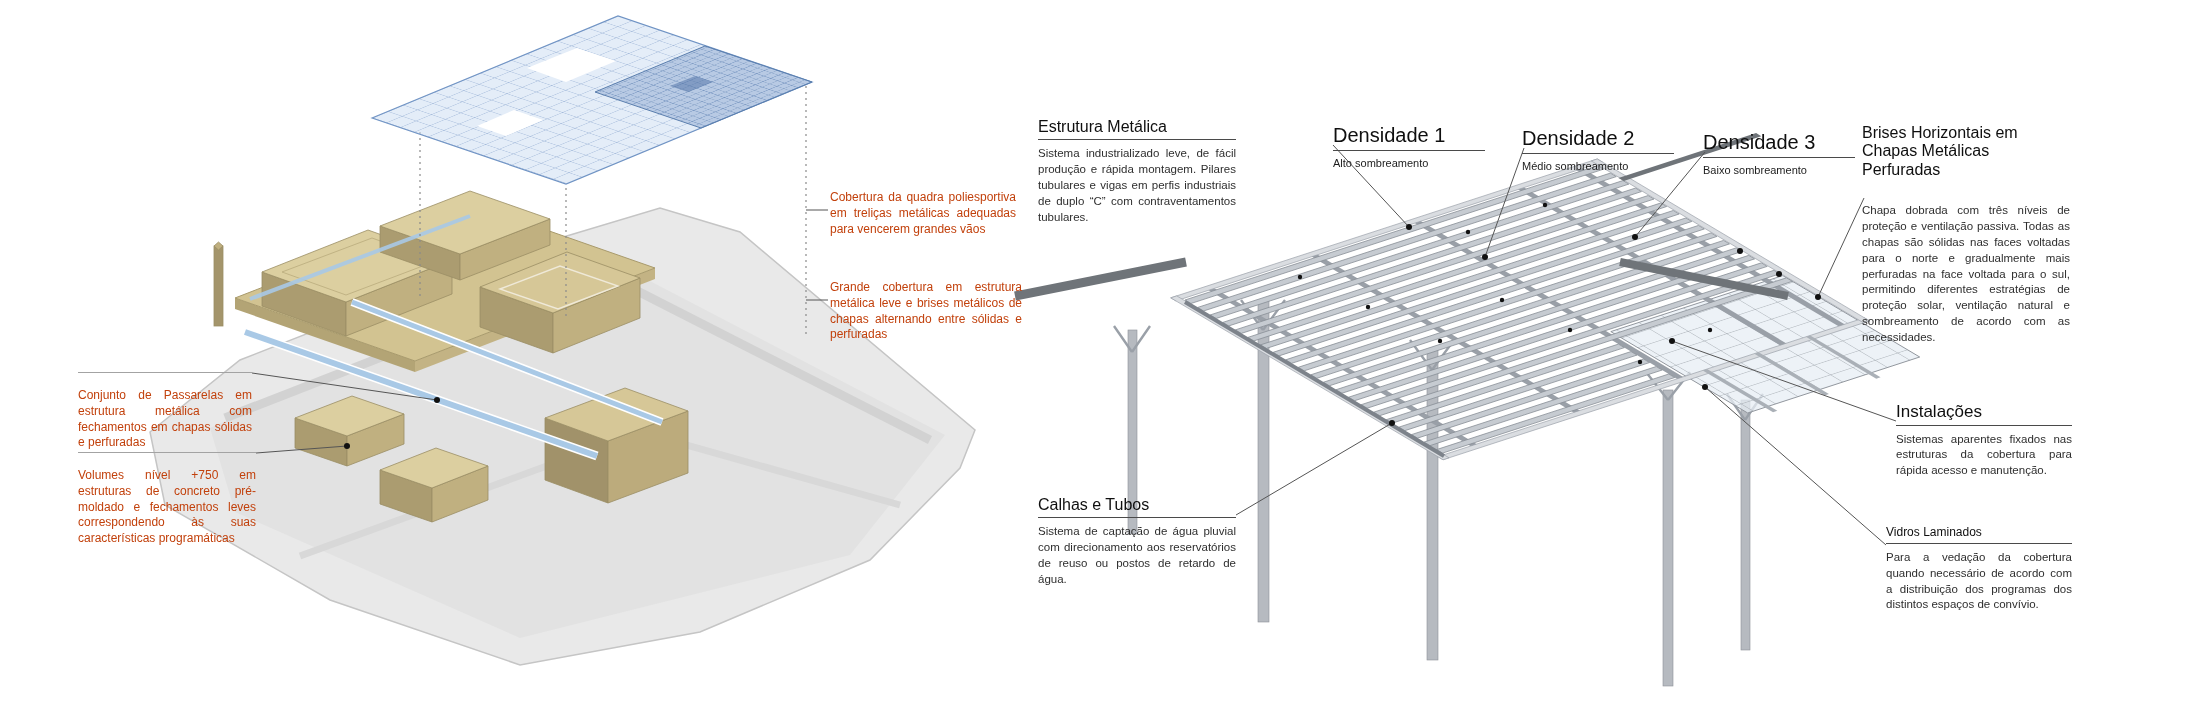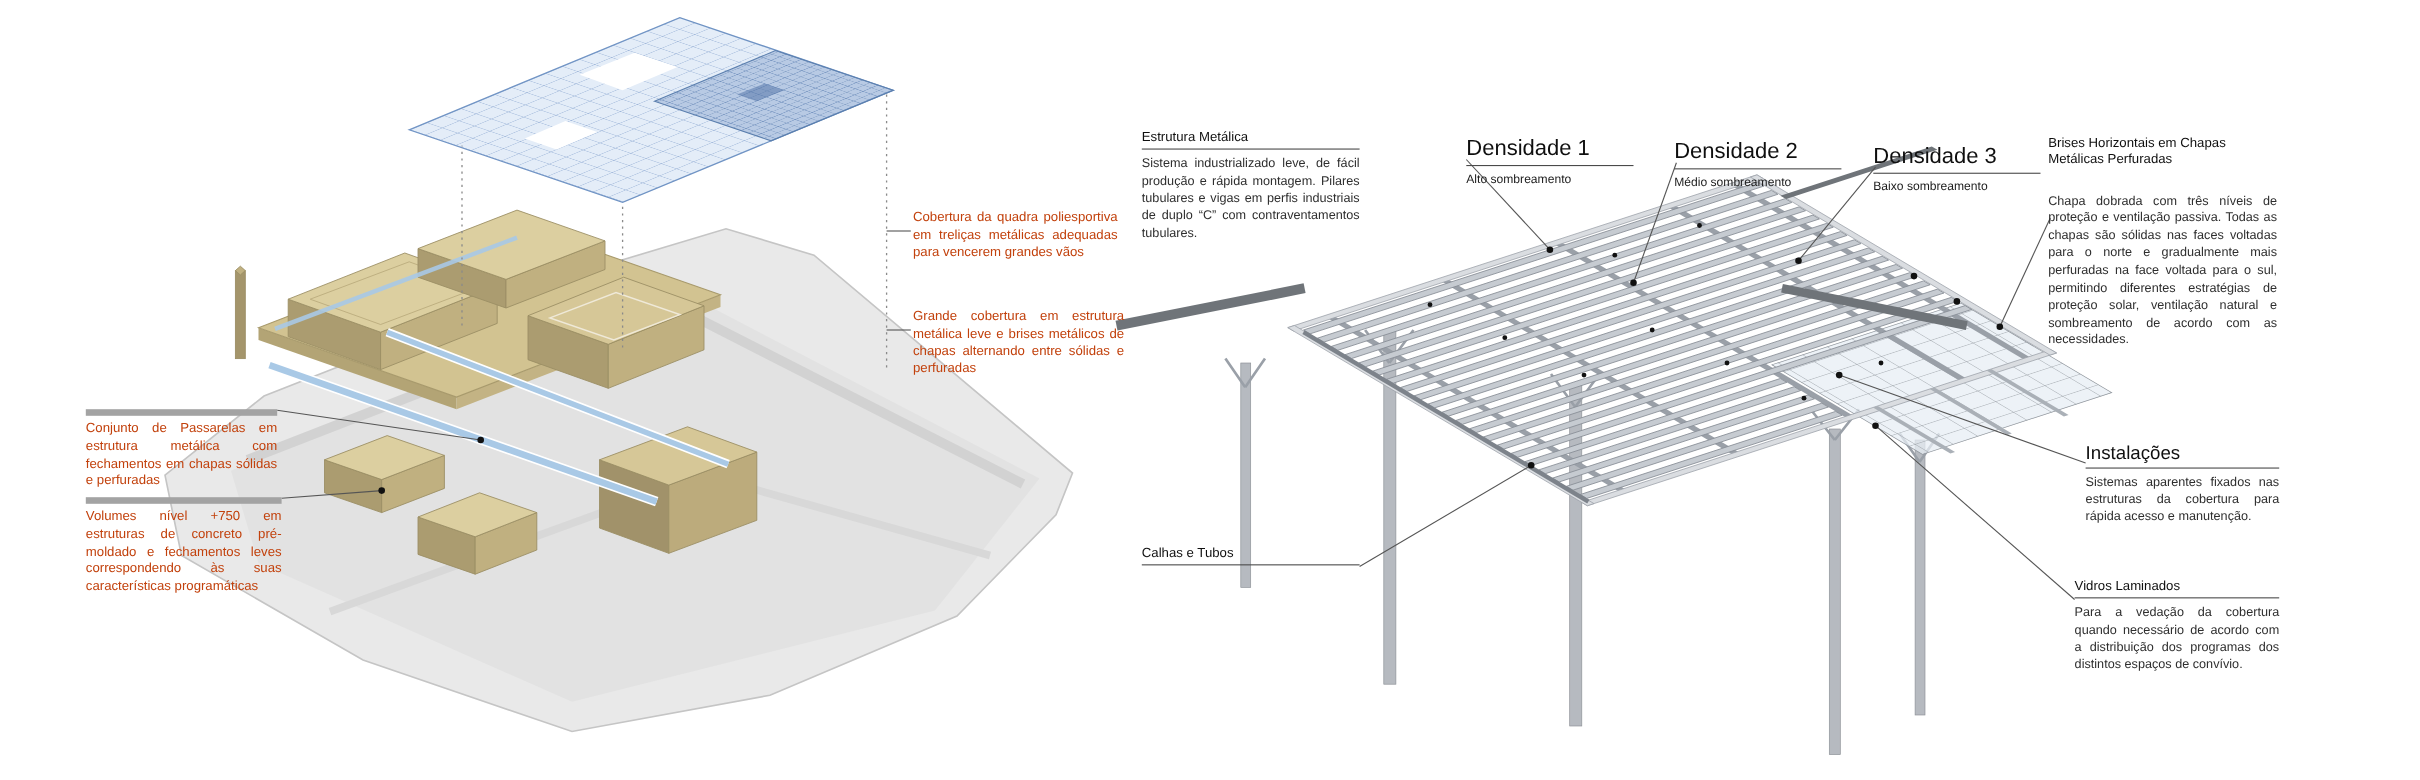--- a/index.html
+++ b/index.html
@@ -1,23 +1,23 @@
 <!DOCTYPE html>
 <html><head>
 <meta charset="utf-8">
 <style>
   *{box-sizing:border-box}
   html,body{margin:0;padding:0;background:#ffffff}
   .canvas{position:relative;width:2200px;height:709px;overflow:hidden;
           font-family:"Liberation Sans",sans-serif;color:#222;background:#fff}
   svg.drawing{position:absolute;left:0;top:0}
   .ann{position:absolute;font-size:12px;line-height:1.32;color:#c2410c;text-align:justify}
-  .ann--overline{border-top:6px solid #a3a3a3;padding-top:4px}
+  .ann--overline{border-top:1px solid #a3a3a3;padding-top:15px}
   .rann{position:absolute}
-  .rtitle{font-size:12px;color:#0f0f0f;border-bottom:1px solid #4a4a4a;
+  .rtitle{font-size:16px;color:#0f0f0f;border-bottom:1px solid #4a4a4a;
           padding-bottom:3px;margin-bottom:6px;line-height:1.15}
   .rtitle--plain{border-bottom:none;padding-bottom:0;margin-bottom:24px}
   .rsub{font-size:11px;color:#1c1c1c;margin-top:3px}
   .rbody{font-size:11.5px;line-height:1.38;color:#2e2e2e;text-align:justify}
   .densidade .rtitle{font-size:20px}
 </style>
 </head>
 <body>
 
 <div class="canvas">
@@ -266,20 +266,21 @@
     <div class="rbody">Chapa dobrada com três níveis de proteção e ventilação passiva. Todas as chapas são sólidas nas faces voltadas para o norte e gradualmente mais perfuradas na face voltada para o sul, permitindo diferentes estratégias de proteção solar, ventilação natural e sombreamento de acordo com as necessidades.</div>
   </div>
 
   <div class="rann" style="left:1896px;top:402px;width:176px">
     <div class="rtitle" style="font-size:17px">Instalações</div>
     <div class="rbody">Sistemas aparentes fixados nas estruturas da cobertura para rápida acesso e manutenção.</div>
   </div>
 
   <div class="rann" style="left:1038px;top:496px;width:198px">
     <div class="rtitle">Calhas e Tubos</div>
+    <div class="rbody">Sistema de captação de água pluvial com direcionamento aos reservatórios de reuso ou postos de retardo de água.</div>
   </div>
 
   <div class="rann" style="left:1886px;top:526px;width:186px">
     <div class="rtitle" style="font-size:12px">Vidros Laminados</div>
     <div class="rbody">Para a vedação da cobertura quando necessário de acordo com a distribuição dos programas dos distintos espaços de convívio.</div>
   </div>
 
 </div>
 
 </body></html>

